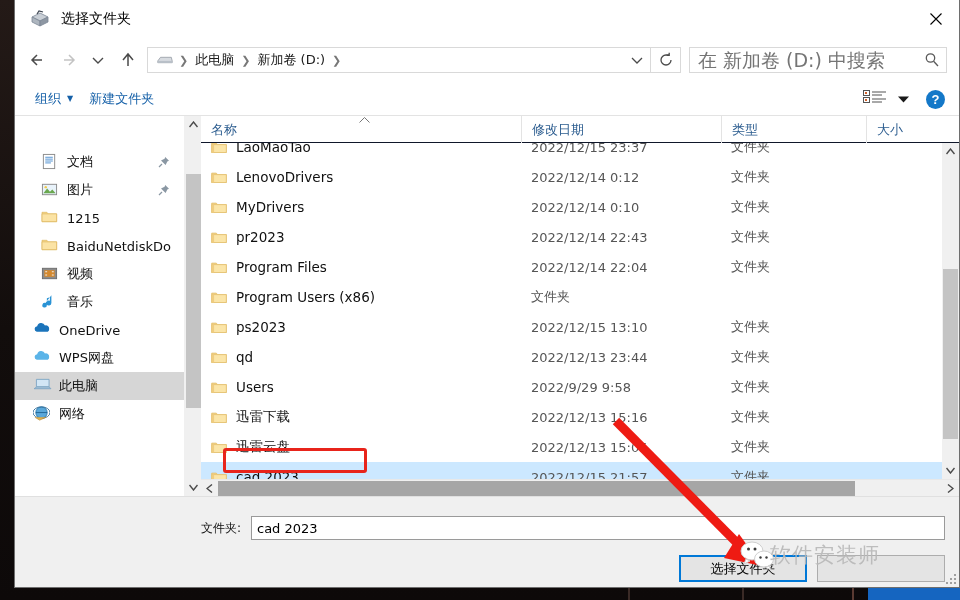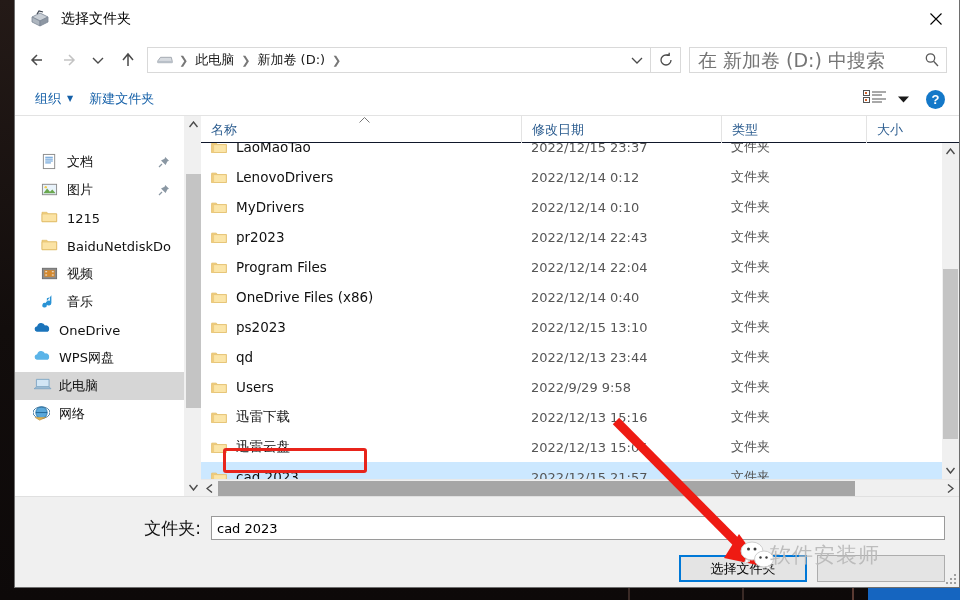--- a/index.html
+++ b/index.html
@@ -217,21 +217,21 @@
     width: 17px; height: 17px; display:flex; align-items:center; justify-content:center;
     cursor:pointer; color:#555; font-size:10px; flex:none;
   }
   #hs-track { flex:1; position:relative; }
   #hs-thumb { position:absolute; left:0; top:1px; height:15px; width:88%; background:#a6a6a6; cursor:pointer; }
 
   
   #footer { flex: none; background: #f0f0f0; padding: 0; position: relative; height: 90px; }
   #fname-row { display:flex; align-items:center; height: 30px; margin-top: 16px; }
   #fname-label {
-    width: 196px; text-align: right; padding-right: 10px; font-size: 17px; color: #111;
+    width: 236px; text-align: right; padding-right: 10px; font-size: 12px; color: #111;
     font-family: "DejaVu Sans", sans-serif;
   }
   #fname-input {
     flex: 1; margin-right: 14px; height: 24px; background: #fff; border: 1px solid #9a9a9a;
     font-size: 13px; color: #000; padding-left: 5px; outline: none;
     font-family: "DejaVu Sans", sans-serif;
   }
   #btn-row { display:flex; justify-content:flex-end; margin-top: 12px; padding-right: 14px; gap: 10px; }
   #btn-select {
     width: 128px; height: 27px; background: #e4e4e4; border: 2px solid #0078d7;
@@ -563,23 +563,22 @@
                 <div class="r-type">文件夹</div>
                 <div class="r-size"></div>
               </div>
               <div class="row">
                 <div class="r-name">
                   <span class="folder-ico"><svg viewBox="0 0 17 14" width="16" height="13">
                       <path d="M0.6 2.2 H5.6 L6.9 3.9 H16.4 V12.4 H0.6 Z" fill="#f3d389" stroke="#e0bb68" stroke-width="0.7"></path>
                       <path d="M0.6 3.9 H16.4 V12.4 H0.6 Z" fill="#fbe5a8" stroke="#e0bb68" stroke-width="0.7"></path>
                       <path d="M0.6 3.9 H3.2 V12.4 H0.6 Z" fill="#f0cd80"></path>
                     </svg></span>
-                  <span class="r-text">OneDrive Files (x86)</span>
-                </div>
-                <div class="r-date">2022/12/14 0:40</div>
+                  <span class="r-text">Program Users (x86)</span>
+                </div>
                 <div class="r-type">文件夹</div>
                 <div class="r-size"></div>
               </div>
               <div class="row">
                 <div class="r-name">
                   <span class="folder-ico"><svg viewBox="0 0 17 14" width="16" height="13">
                       <path d="M0.6 2.2 H5.6 L6.9 3.9 H16.4 V12.4 H0.6 Z" fill="#f3d389" stroke="#e0bb68" stroke-width="0.7"></path>
                       <path d="M0.6 3.9 H16.4 V12.4 H0.6 Z" fill="#fbe5a8" stroke="#e0bb68" stroke-width="0.7"></path>
                       <path d="M0.6 3.9 H3.2 V12.4 H0.6 Z" fill="#f0cd80"></path>
                     </svg></span>

